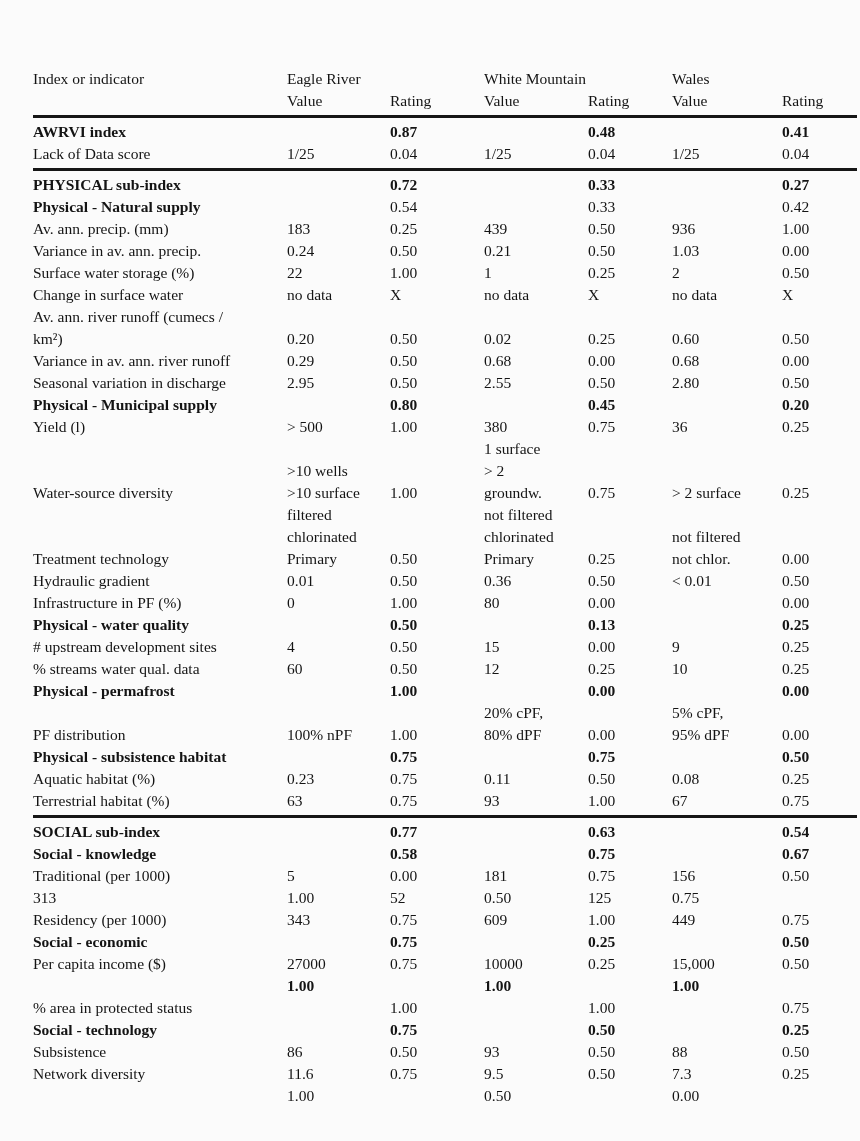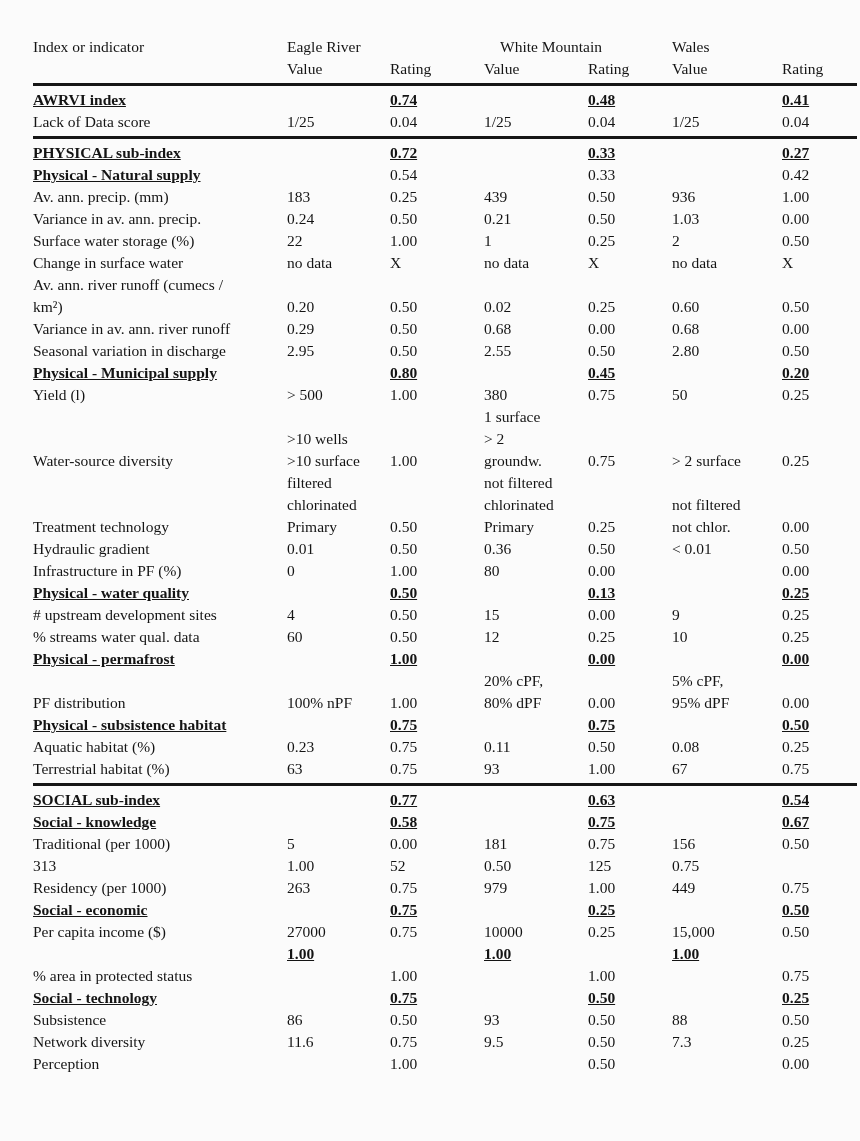--- a/index.html
+++ b/index.html
@@ -11,24 +11,24 @@
     overflow:hidden;
   }
   .page { box-sizing:border-box; width:860px; height:1141px; padding:36px 0 0 33px; }
   .grid {
     display:grid;
     grid-template-columns:254px 103px 94px 104px 84px 110px 75px;
     align-items:end;
   }
   .cell { font-size:15.5px; line-height:22px; white-space:nowrap; }
   .cell .ln { line-height:22px; }
-  .b { font-weight:700;text-decoration:underline; }
+  .b { font-weight:700; }
   .g1 { grid-column:2 / 4;font-family:Liberation Serif, serif; }
-  .g2 { grid-column:4 / 6;margin-left:16px; }
-  .g3 { grid-column:6 / 8; }
+  .g2 { grid-column:4 / 6; }
+  .g3 { grid-column:6 / 8;margin-top:32px; }
   .rule {
     width:824px; height:3px; background:#161616; margin:3px 0;
   }
 </style>
 </head>
 <body>
 
 <div class="page">
   <div>
 
@@ -48,21 +48,21 @@
       <div class="cell">Value</div>
       <div class="cell">Rating</div>
     </div>
 
     <div class="rule"></div>
 
     <div id="rows">
         <div class="grid">
           <div class="cell b">AWRVI index</div>
           <div class="cell"></div>
-          <div class="cell b">0.74</div>
+          <div class="cell b">0.87</div>
           <div class="cell"></div>
           <div class="cell b">0.48</div>
           <div class="cell"></div>
           <div class="cell b">0.41</div>
         </div>
         <div class="grid">
           <div class="cell">Lack of Data score</div>
           <div class="cell">1/25</div>
           <div class="cell">0.04</div>
           <div class="cell">1/25</div>
@@ -163,21 +163,21 @@
           <div class="cell b">0.45</div>
           <div class="cell"></div>
           <div class="cell b">0.20</div>
         </div>
         <div class="grid">
           <div class="cell">Yield (l)</div>
           <div class="cell">&gt; 500</div>
           <div class="cell">1.00</div>
           <div class="cell">380</div>
           <div class="cell">0.75</div>
-          <div class="cell">50</div>
+          <div class="cell">36</div>
           <div class="cell">0.25</div>
         </div>
         <div class="grid">
           <div class="cell">
             <div class="ln">Water-source diversity</div>
             <div class="ln">&nbsp;</div>
             <div class="ln">&nbsp;</div>
           </div>
           <div class="cell">
             <div class="ln">&gt;10 wells</div>
@@ -349,23 +349,23 @@
         <div class="grid">
           <div class="cell">313</div>
           <div class="cell">1.00</div>
           <div class="cell">52</div>
           <div class="cell">0.50</div>
           <div class="cell">125</div>
           <div class="cell">0.75</div>
         </div>
         <div class="grid">
           <div class="cell">Residency (per 1000)</div>
-          <div class="cell">263</div>
-          <div class="cell">0.75</div>
-          <div class="cell">979</div>
+          <div class="cell">343</div>
+          <div class="cell">0.75</div>
+          <div class="cell">609</div>
           <div class="cell">1.00</div>
           <div class="cell">449</div>
           <div class="cell">0.75</div>
         </div>
         <div class="grid">
           <div class="cell b">Social - economic</div>
           <div class="cell"></div>
           <div class="cell b">0.75</div>
           <div class="cell"></div>
           <div class="cell b">0.25</div>
@@ -419,21 +419,20 @@
         <div class="grid">
           <div class="cell">Network diversity</div>
           <div class="cell">11.6</div>
           <div class="cell">0.75</div>
           <div class="cell">9.5</div>
           <div class="cell">0.50</div>
           <div class="cell">7.3</div>
           <div class="cell">0.25</div>
         </div>
         <div class="grid">
-          <div class="cell">Perception</div>
           <div class="cell"></div>
           <div class="cell">1.00</div>
           <div class="cell"></div>
           <div class="cell">0.50</div>
           <div class="cell"></div>
           <div class="cell">0.00</div>
         </div>
       </div>
 
   </div>

